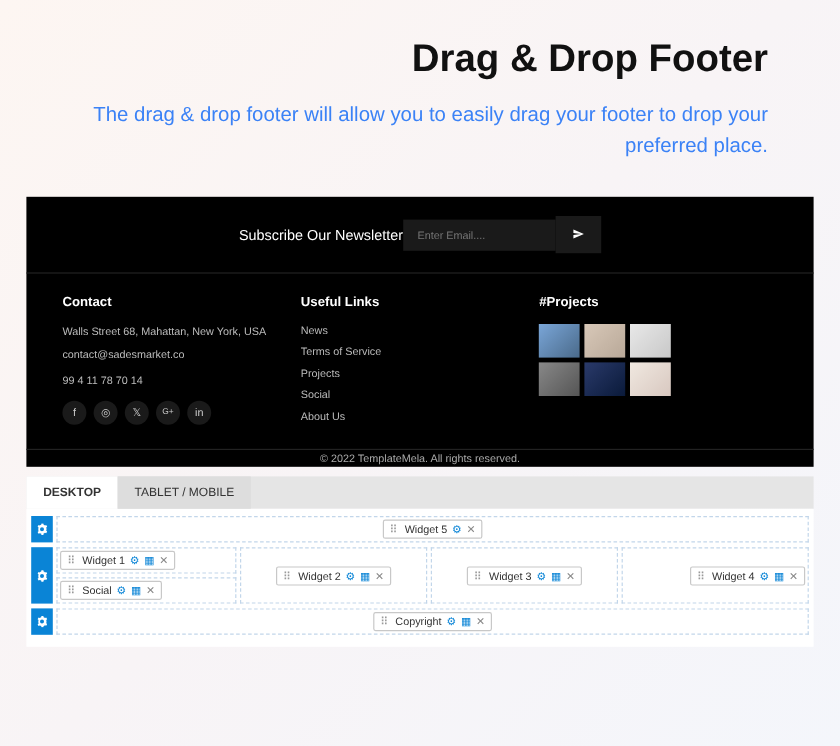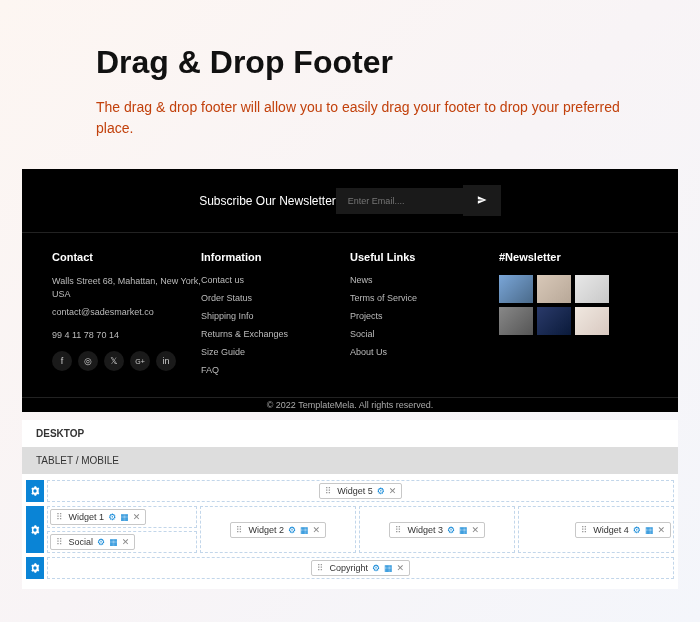--- a/index.html
+++ b/index.html
@@ -1,19 +1,19 @@
 <!DOCTYPE html>
 <html><head>
 <meta charset="utf-8">
 <style>
 * { box-sizing: border-box; margin: 0; padding: 0; }
 body { font-family: -apple-system, BlinkMacSystemFont, "Segoe UI", Arial, sans-serif; background: linear-gradient(135deg, #fdf6f2 0%, #f8f4f6 50%, #f4f6fb 100%); width: 700px; height: 622px; overflow: hidden; }
-.hero { text-align: left; padding: 44px 60px 20px; margin-left: 36px; }
+.hero { text-align: right; padding: 30px 60px 20px; }
 .hero h1 { font-size: 32px; font-weight: 700; color: #111; margin-bottom: 16px; }
-.hero p { font-size: 14px; color: #c2410c; line-height: 1.5; }
+.hero p { font-size: 17px; color: #3b82f6; line-height: 1.5; }
 .footer-preview { background: #000; margin: 10px 22px 0; color: #fff; font-size: 10px; }
 .newsletter { display: flex; align-items: center; justify-content: center; padding: 16px 30px; border-bottom: 1px solid #222; }
 .newsletter-label { font-size: 12px; color: #fff; }
 .newsletter-input { background: #1a1a1a; border: none; padding: 8px 12px; color: #888; font-size: 9px; width: 127px; }
 .newsletter-btn { background: #1a1a1a; border: none; color: #fff; padding: 8px 14px; cursor: pointer; }
 .footer-cols { display: flex; padding: 18px 30px 14px; }
 .fcol { flex: 1; }
 .fcol h4 { font-size: 11px; font-weight: 600; margin-bottom: 12px; color: #fff; }
 .fcol .line { font-size: 9px; color: #bbb; margin-bottom: 6px; line-height: 1.4; }
 .fcol ul { list-style: none; }
@@ -23,21 +23,21 @@
 .insta-grid { display: grid; grid-template-columns: repeat(3, 34px); gap: 4px; }
 .insta-cell { width: 34px; height: 28px; background: #555; }
 .ic1 { background: linear-gradient(135deg,#7aa6d8,#4a6a8a); }
 .ic2 { background: linear-gradient(135deg,#d8c8b8,#b8a898); }
 .ic3 { background: linear-gradient(135deg,#e8e8e8,#c8c8c8); }
 .ic4 { background: linear-gradient(135deg,#888,#555); }
 .ic5 { background: linear-gradient(135deg,#2a3a6a,#0a1a3a); }
 .ic6 { background: linear-gradient(135deg,#f0e8e0,#d8c8c0); }
 .copyright { text-align: center; padding: 2px; font-size: 9px; color: #aaa; border-top: 1px solid #222; }
 .builder { margin: 8px 22px 0; }
-.tabs { display: flex; background: #e5e5e5; flex-direction: column; }
+.tabs { display: flex; background: #e5e5e5; }
 .tab { padding: 8px 14px; font-size: 10px; color: #333; background: #ddd; cursor: pointer; }
 .tab.active { background: #fff; font-weight: 600; }
 .builder-body { background: #fff; padding: 6px 4px; }
 .brow { display: flex; gap: 3px; margin-bottom: 4px; align-items: stretch; }
 .handle { width: 18px; background: #0a84d6; display: flex; align-items: center; justify-content: center; cursor: pointer; }
 .handle svg { width: 10px; height: 10px; fill: #fff; }
 .slot { flex: 1; border: 1px dashed #c2d6ea; min-height: 20px; background: #fff; display: flex; align-items: center; padding: 2px; }
 .widget { display: inline-flex; align-items: center; gap: 4px; border: 1px solid #c8c8c8; background: #fff; padding: 2px 5px; font-size: 9px; color: #333; border-radius: 2px; }
 .widget .wicon { color: #0a84d6; font-size: 9px; }
 .widget .wclose { color: #888; font-size: 9px; cursor: pointer; }
@@ -72,42 +72,31 @@
       <div class="line" style="margin-top:10px">99 4 11 78 70 14</div>
       <div class="social-row">
         <div class="soc">f</div>
         <div class="soc">◎</div>
         <div class="soc">𝕏</div>
         <div class="soc" style="font-size:7px">G+</div>
         <div class="soc">in</div>
       </div>
     </div>
     <div class="fcol">
-      <h4>Information</h4>
-      <ul>
-        <li>Contact us</li>
-        <li>Order Status</li>
-        <li>Shipping Info</li>
-        <li>Returns &amp; Exchanges</li>
-        <li>Size Guide</li>
-        <li>FAQ</li>
-      </ul>
-    </div>
-    <div class="fcol">
       <h4>Useful Links</h4>
       <ul>
         <li>News</li>
         <li>Terms of Service</li>
         <li>Projects</li>
         <li>Social</li>
         <li>About Us</li>
       </ul>
     </div>
     <div class="fcol">
-      <h4>#Newsletter</h4>
+      <h4>#Projects</h4>
       <div class="insta-grid">
         <div class="insta-cell ic1"></div>
         <div class="insta-cell ic2"></div>
         <div class="insta-cell ic3"></div>
         <div class="insta-cell ic4"></div>
         <div class="insta-cell ic5"></div>
         <div class="insta-cell ic6"></div>
       </div>
     </div>
   </div>

